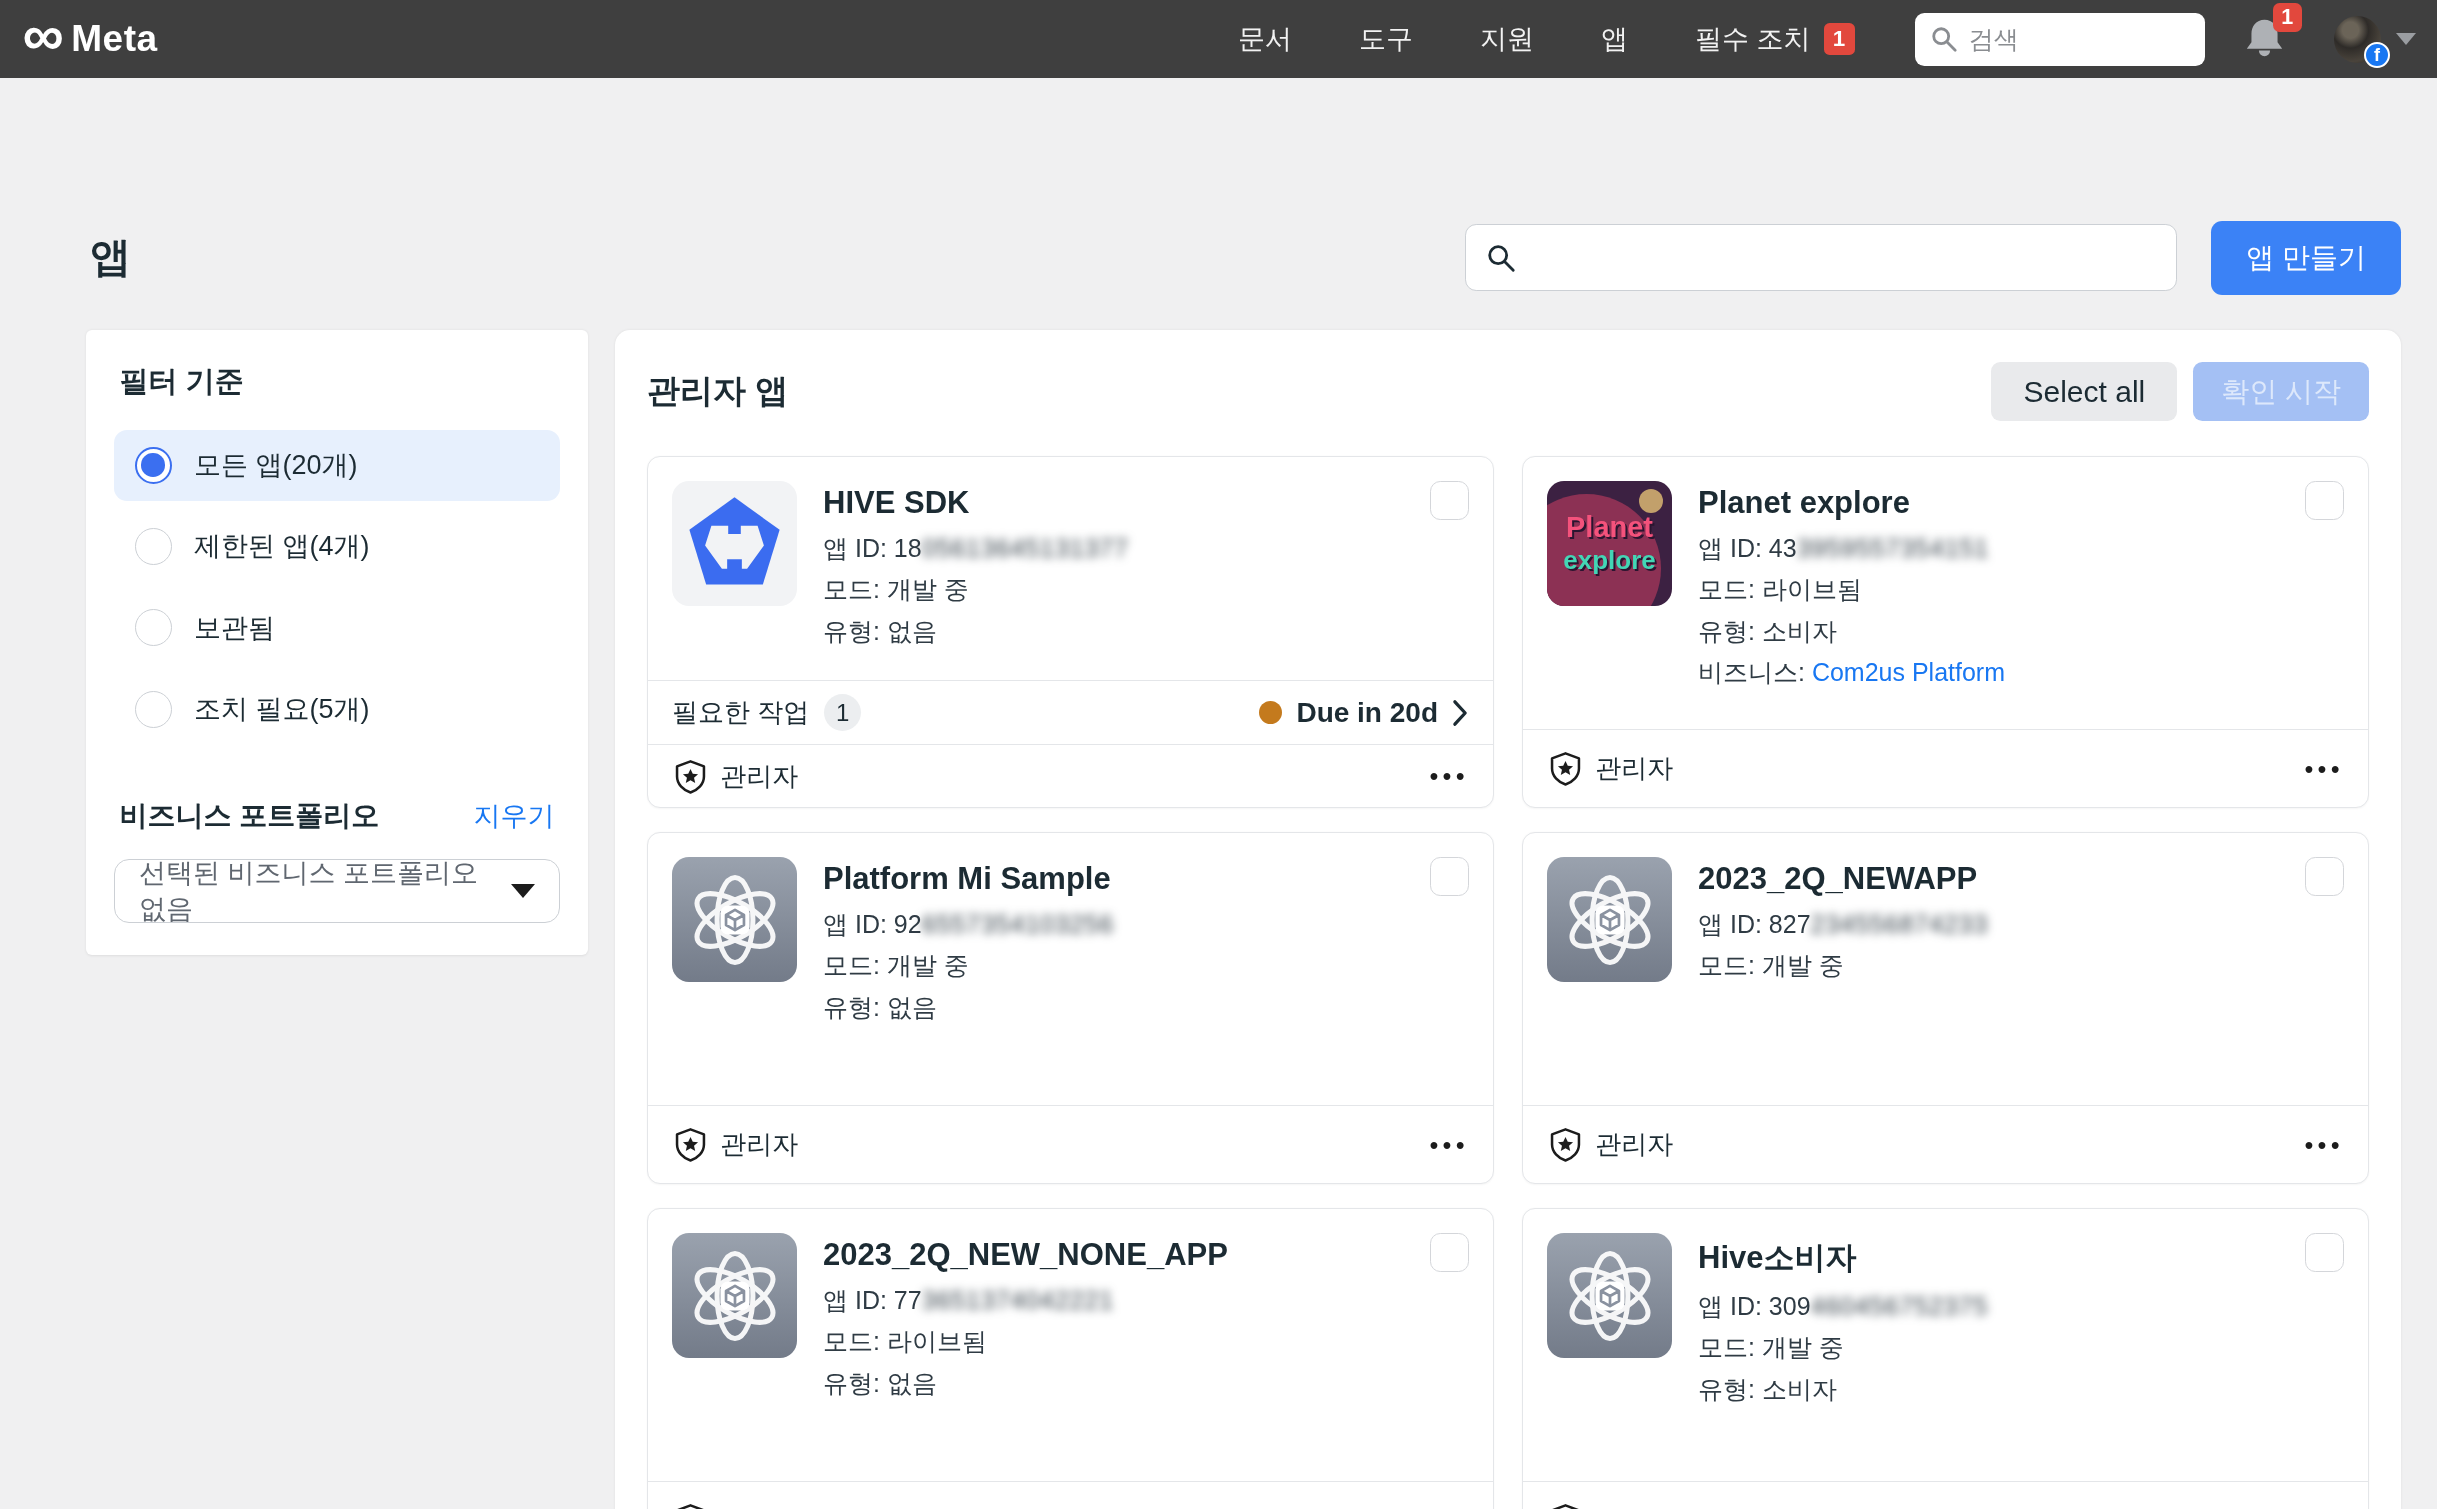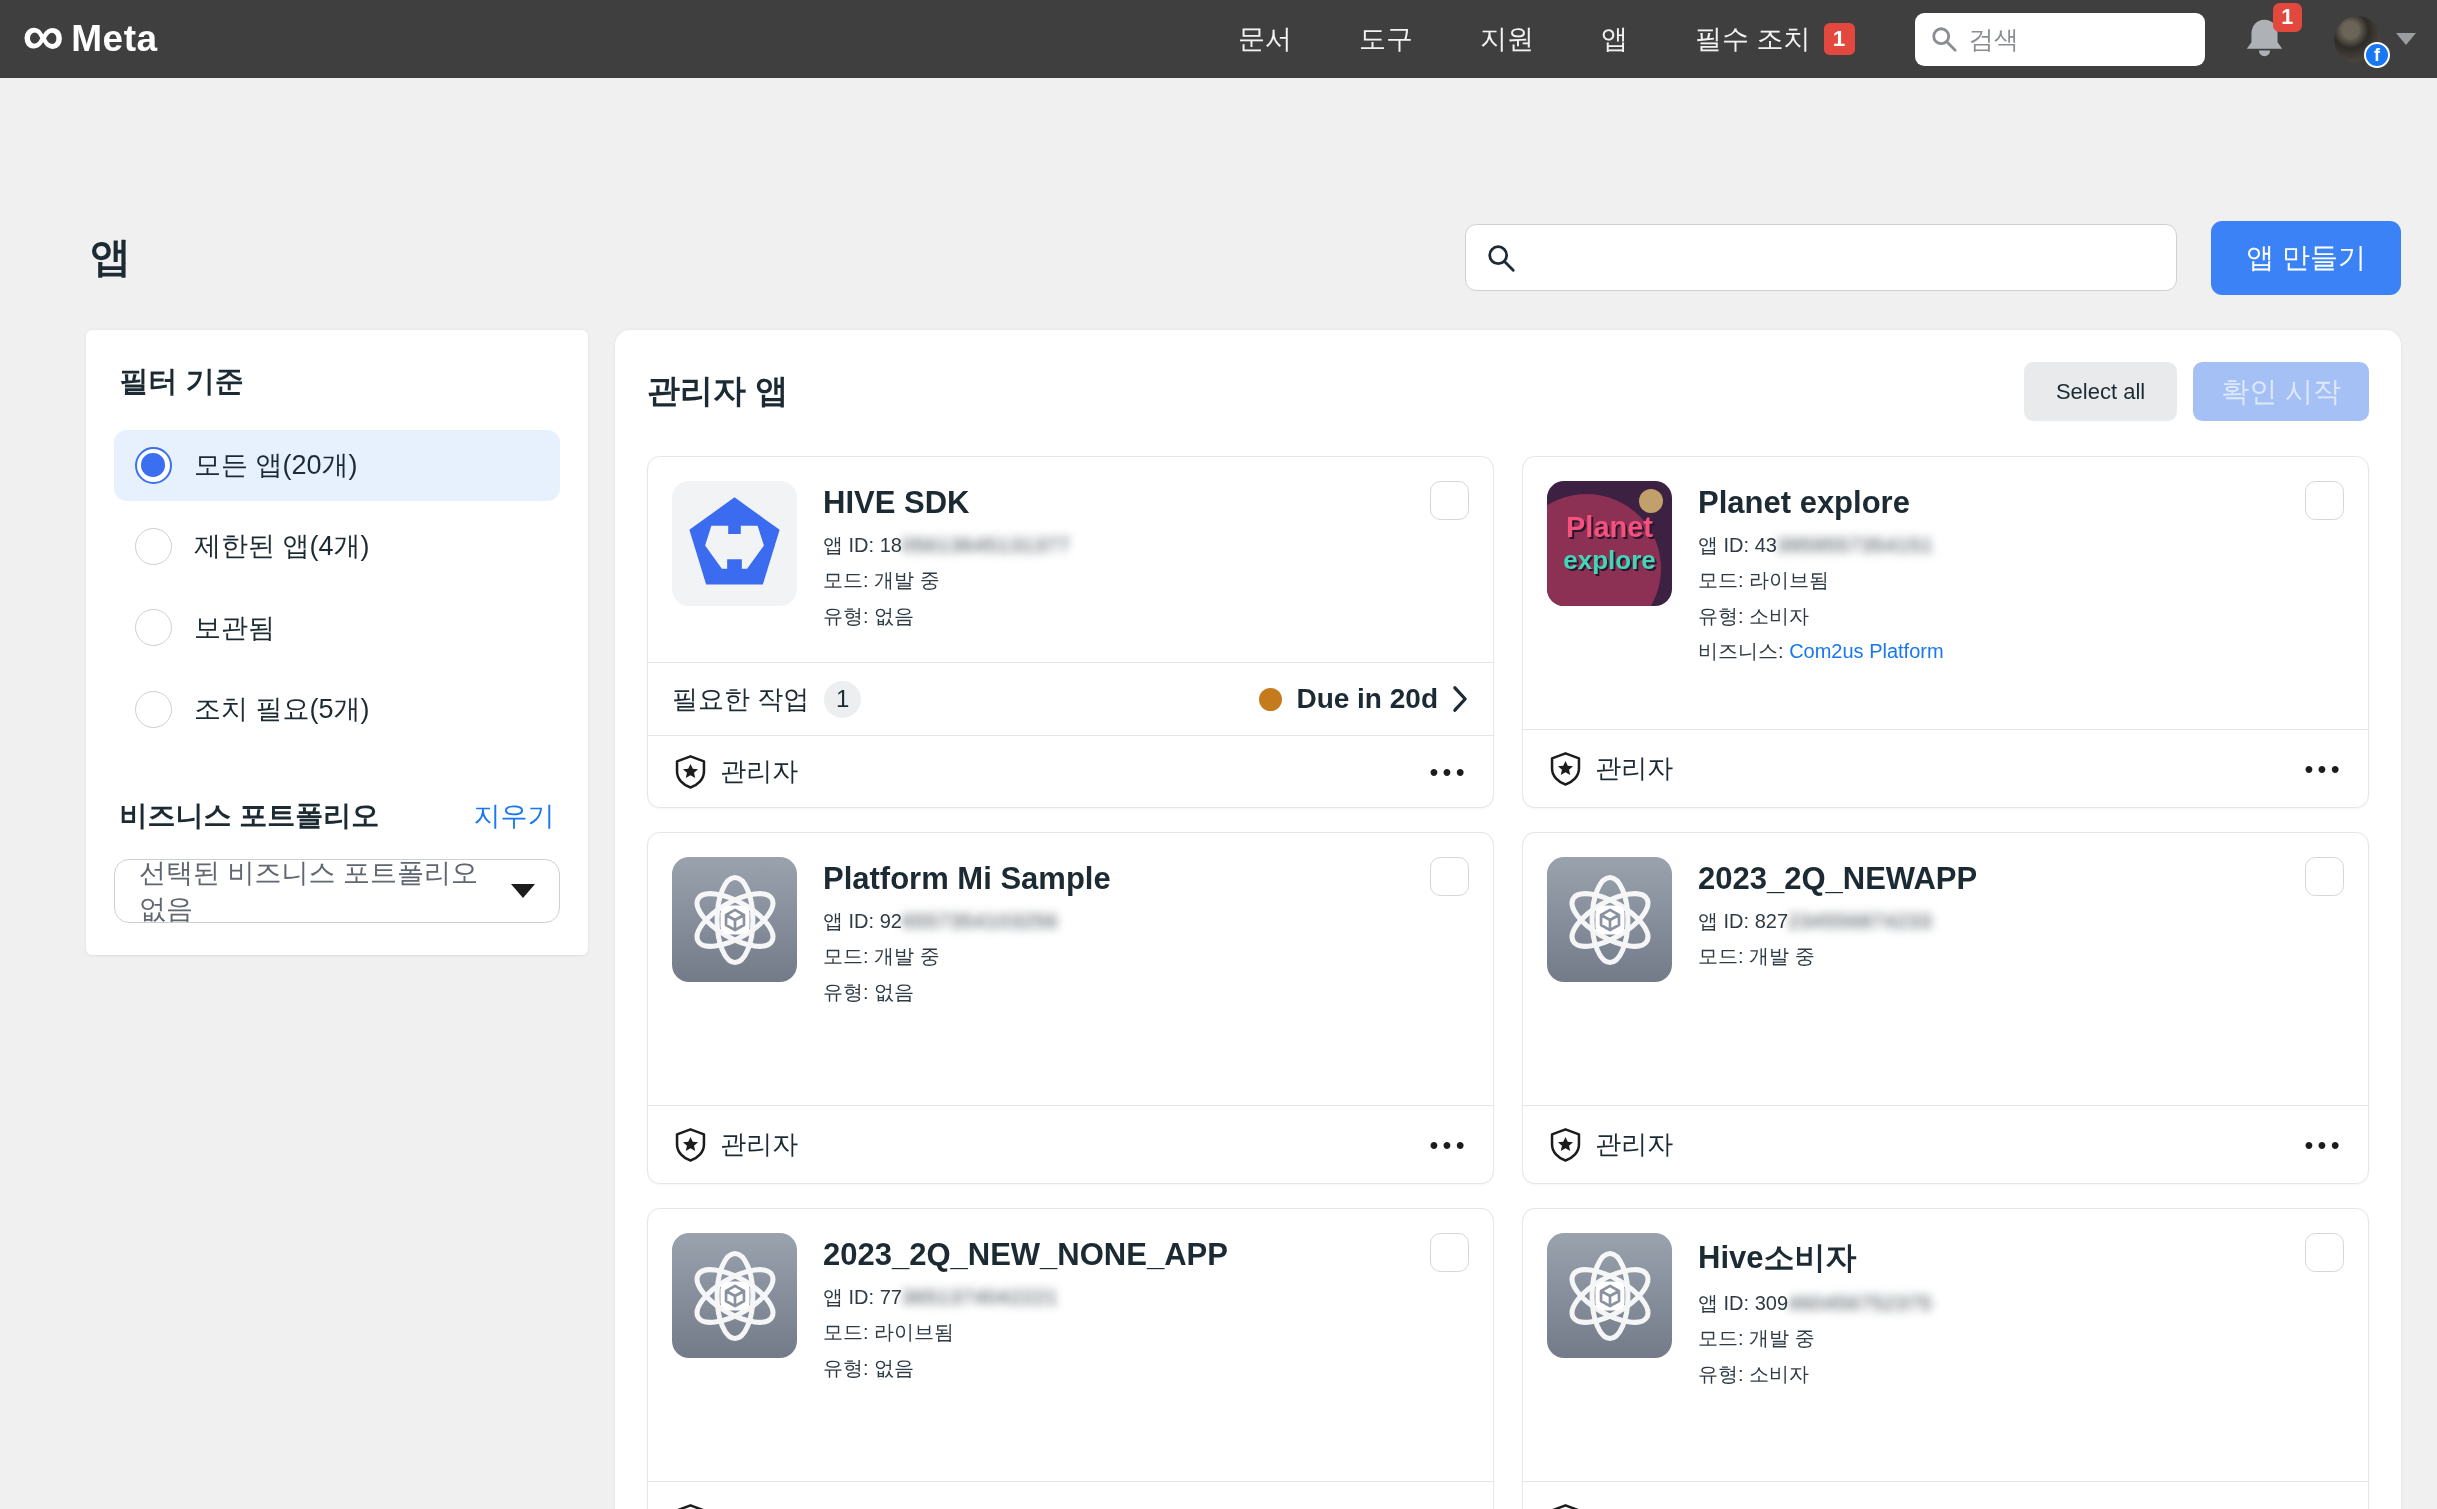--- a/index.html
+++ b/index.html
@@ -56,35 +56,35 @@
   .portfolio-select { height:64px; border:1.9px solid #ccd0d5; border-radius:15px; display:flex; align-items:center;
                       padding:0 24px; font-size:27px; color:#606770; cursor:pointer; }
   .sel-caret { margin-left:auto; width:0; height:0; border-left:12px solid transparent; border-right:12px solid transparent; border-top:14px solid #1c1c1c; }
 
   
   .main-panel { flex:1; background:#fff; border-radius:15px 15px 0 0; padding:32px 32px 0;
                 height:1188px; overflow:hidden; box-shadow:0 0.9px 2.8px rgba(0,0,0,.08); }
   .main-header { display:flex; align-items:center; margin-bottom:35px; }
   .main-header h2 { font-size:33px; font-weight:700; }
   .actions { margin-left:auto; display:flex; gap:16px; }
-  .select-all { height:59px; padding:0 32px; font-size:22px; background:#e9eaec; color:#1c2b33; border:none;
+  .select-all { height:59px; padding:0 32px; font-size:30px; background:#e9eaec; color:#1c2b33; border:none;
                 border-radius:9.3px; cursor:pointer; font-family:inherit; }
   .start-review { height:59px; padding:0 28px; font-size:28px; background:#a4c0f4; color:#dde8fb; border:none;
                   border-radius:9.3px; cursor:default; font-family:inherit; }
 
   .cards { display:grid; grid-template-columns:1fr 1fr; column-gap:28px; row-gap:24px; }
   .card { border:0.9px solid #e4e6e9; border-radius:13px; background:#fff; height:352px;
           display:flex; flex-direction:column; overflow:hidden; box-shadow:0 0.9px 1.9px rgba(0,0,0,.04); }
   .card-body { flex:1; display:flex; padding:24px; position:relative; }
   .app-icon { width:125px; height:125px; border-radius:17px; flex:none; overflow:hidden; position:relative; }
   .app-icon.neutral { background:#f2f3f5; display:grid; place-items:center; }
   .app-icon.gray { background:linear-gradient(180deg,#9aa2ae,#737b89); display:grid; place-items:center; }
   .app-info { margin-left:26px; min-width:0; }
   .app-info h3 { font-size:31px; font-weight:700; margin:3.7px 0 11.2px; cursor:pointer; }
-  .meta-line { font-size:20px; color:#2f3b44; margin-bottom:8.4px; white-space:nowrap; }
+  .meta-line { font-size:25px; color:#2f3b44; margin-bottom:8.4px; white-space:nowrap; }
   .obscured { filter:blur(4.7px); letter-spacing:0.9px; }
   .biz-link { color:#1877f2; cursor:pointer; }
   .checkbox { position:absolute; top:24px; right:24px; width:39px; height:39px; border:1.9px solid #d4d6da;
               border-radius:10.3px; background:#fff; cursor:pointer; }
 
   .tasks-row { border-top:0.9px solid #e4e6e9; height:80px; display:flex; align-items:center; padding:0 24px; font-size:26px; }
   .count-badge { display:inline-grid; place-items:center; width:37px; height:37px; border-radius:50%;
                  background:#eceef0; font-size:24px; margin-left:15px; }
   .due-wrap { margin-left:auto; display:flex; align-items:center; gap:14px; font-weight:700; font-size:28px; cursor:pointer; }
   .due-dot { width:23.4px; height:23.4px; border-radius:50%; background:#c47a1d; }

